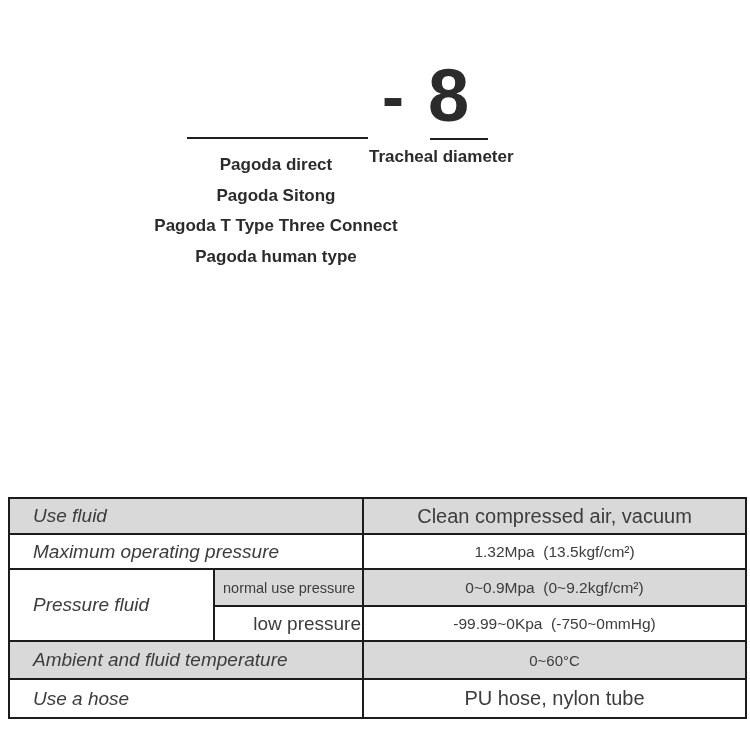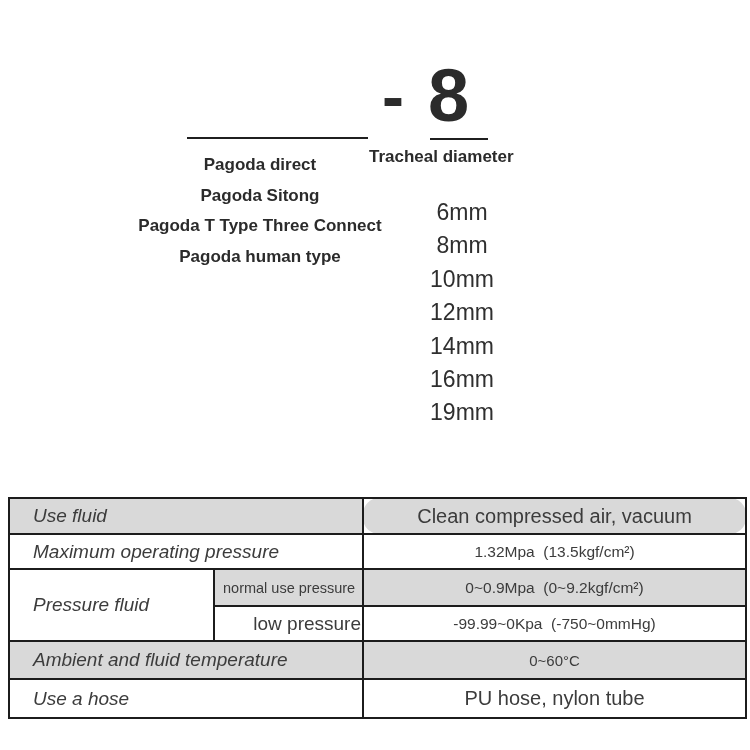--- a/index.html
+++ b/index.html
@@ -29,21 +29,21 @@
   .rule{position:absolute;height:2px;background:#1f1f1f;}
   .rule-left{left:187px;top:137px;width:181px;}
   .rule-right{left:430px;top:138px;width:58px;}
   .size-label{
     position:absolute;left:369px;top:147px;width:190px;
     text-align:left;font-size:17px;font-weight:700;color:var(--ink);
   }
 
   
   .types{
-    position:absolute;left:115px;top:150px;width:290px;
+    position:absolute;left:131px;top:150px;width:290px;
     text-align:center;font-size:17px;font-weight:700;
     line-height:30.7px;color:var(--ink);white-space:nowrap;
   }
 
   
   .diams{
     position:absolute;left:401px;top:196px;width:122px;
     text-align:center;font-size:23px;font-weight:400;
     line-height:33.4px;color:#2f2f2f;
   }
@@ -62,21 +62,21 @@
     color:var(--text);
   }
   .col1{width:205px;}
   .col2{width:149px;}
   .col3{width:383px;}
   .shade{background:var(--row-shade);}
   .lbl{font-size:19px;text-align:left;padding-left:23px;font-style:italic;}
   .sub-sm{font-size:14.5px;text-align:center;padding:0 8px;}
   .sub-lg{font-size:19px;text-align:right;}
   .val{text-align:center;padding:0 4px;}
-  .v-lg{font-size:20px;border-radius:16px;}
+  .v-lg{font-size:20px;}
   .v-md{font-size:15.5px;}
   .v-sm{font-size:15px;}
   .h36{height:36px;}.h35{height:35px;}.h37{height:37px;}.h38{height:38px;}.h39{height:39px;}
 </style>
 </head>
 <body>
 
 <div class="page">
 
   <div class="code-row">
@@ -89,29 +89,20 @@
 
   <div class="size-label">Tracheal diameter</div>
 
   <div class="types">
     <div>Pagoda direct</div>
     <div>Pagoda Sitong</div>
     <div>Pagoda T Type Three Connect</div>
     <div>Pagoda human type</div>
   </div>
 
-  <div class="diams">
-    <div>6mm</div>
-    <div>8mm</div>
-    <div>10mm</div>
-    <div>12mm</div>
-    <div>14mm</div>
-    <div>16mm</div>
-    <div>19mm</div>
-  </div>
 
   <div class="spec-wrap">
     <table class="spec">
       <colgroup>
           <col class="col1">
           <col class="col2">
           <col class="col3">
         </colgroup>
 
       <tbody>

